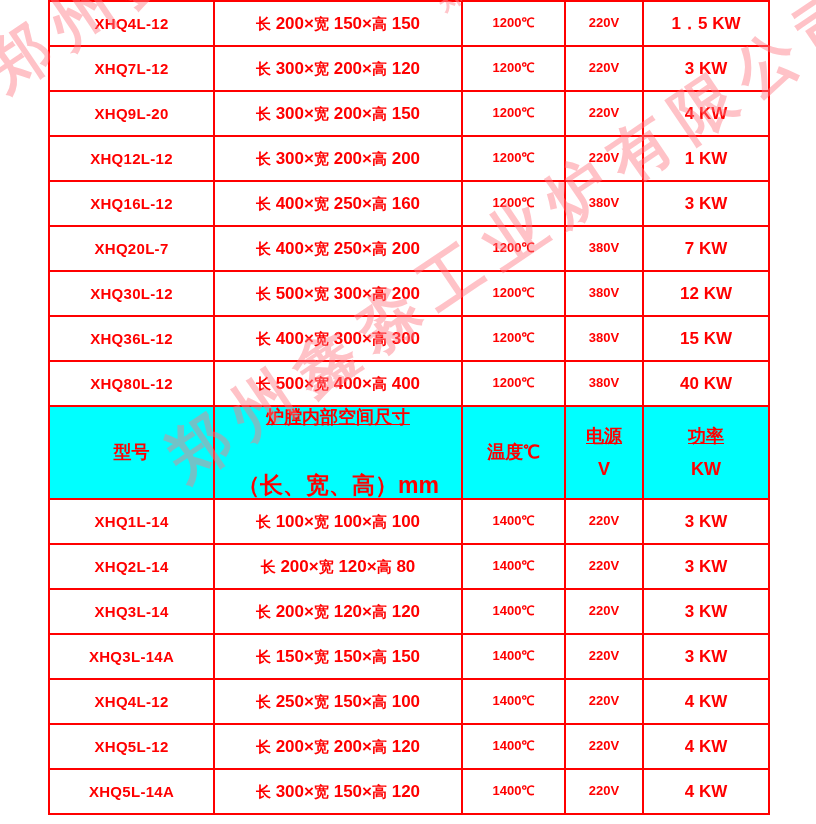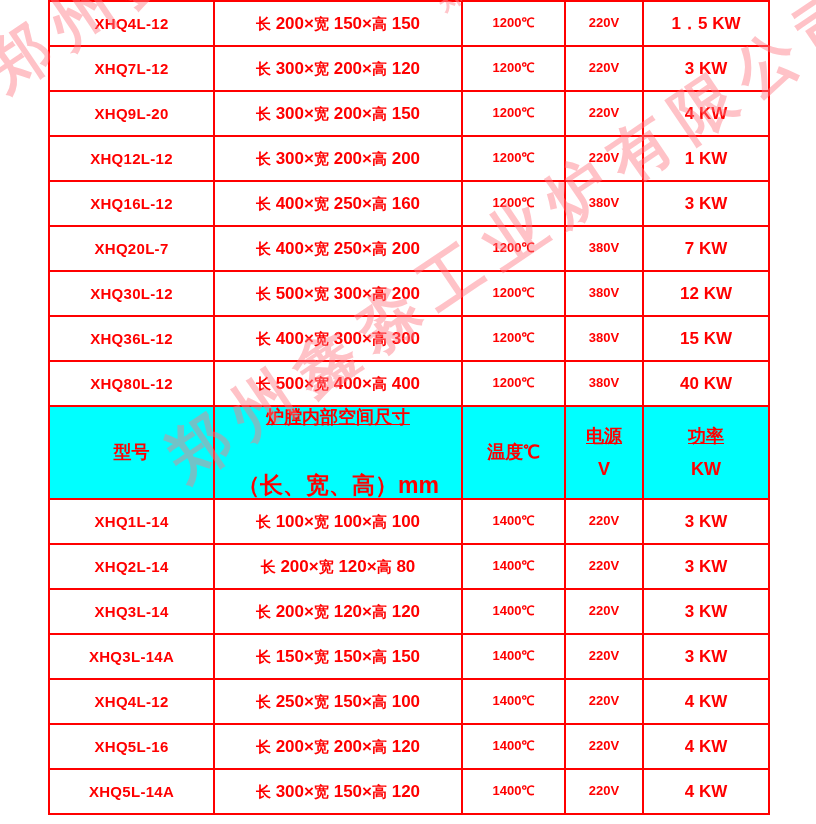--- a/index.html
+++ b/index.html
@@ -242,21 +242,21 @@
           <td class="power">3 KW</td>
         </tr>
         <tr>
           <td class="model">XHQ4L-12</td>
           <td class="dim"><span class="cn">长</span> 250×<span class="cn">宽</span> 150×<span class="cn">高</span> 100</td>
           <td class="temp">1400℃</td>
           <td class="volt">220V</td>
           <td class="power">4 KW</td>
         </tr>
         <tr>
-          <td class="model">XHQ5L-16</td>
+          <td class="model">XHQ5L-12</td>
           <td class="dim"><span class="cn">长</span> 200×<span class="cn">宽</span> 200×<span class="cn">高</span> 120</td>
           <td class="temp">1400℃</td>
           <td class="volt">220V</td>
           <td class="power">4 KW</td>
         </tr>
         <tr>
           <td class="model">XHQ5L-14A</td>
           <td class="dim"><span class="cn">长</span> 300×<span class="cn">宽</span> 150×<span class="cn">高</span> 120</td>
           <td class="temp">1400℃</td>
           <td class="volt">220V</td>

